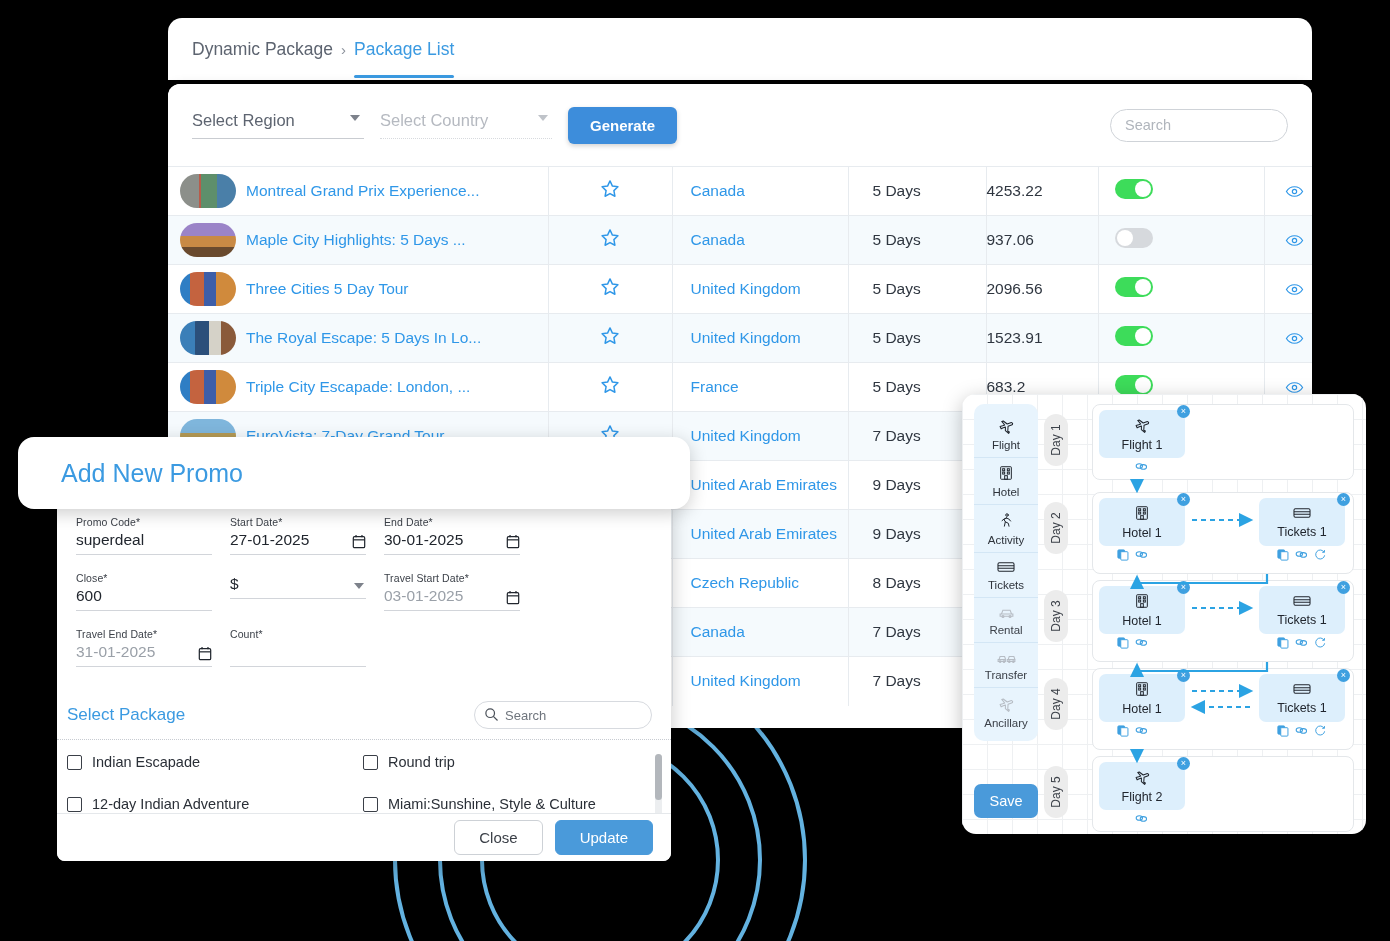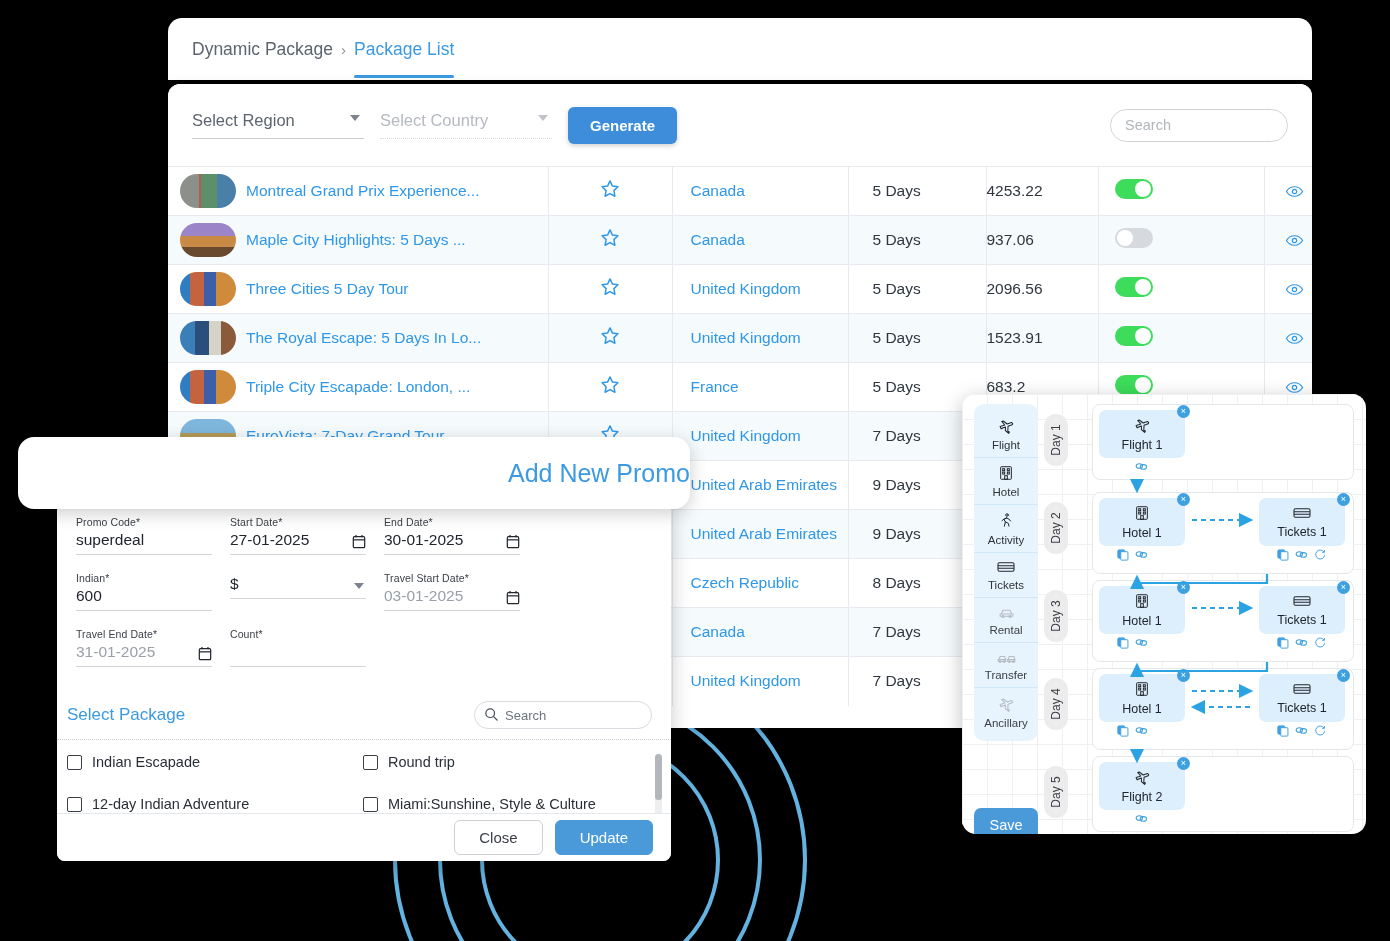--- a/index.html
+++ b/index.html
@@ -86,21 +86,21 @@
   .toggle .knob{ position:absolute; top:2px; left:2px; width:16px; height:16px; border-radius:8px; background:#fff; }
   .toggle.on .knob{ left:20px; }
   .acts{ display:flex; gap:18px; align-items:center; }
   .ico-btn{ cursor:pointer; line-height:0; }
 
   
   #promoDialog{ position:absolute; left:0; top:0; z-index:30; }
   #promoHeader{
     position:absolute; left:18px; top:437px; width:672px; height:72px;
     background:#fff; border-radius:16px; box-shadow:0 4px 18px rgba(0,0,0,.2);
-    display:flex; align-items:center; padding-left:43px; z-index:32;justify-content:flex-end;
+    display:flex; align-items:center; padding-left:43px; z-index:32;
   }
   #promoHeader h2{ color:#3b9ae1; font-size:25px; font-weight:normal; }
   #promoBody{
     position:absolute; left:57px; top:504px; width:614px; height:357px;
     background:#fff; border-radius:4px 4px 8px 8px;
     box-shadow:0 6px 20px rgba(0,0,0,.22); z-index:31; overflow:hidden;
   }
   .fgrid{ padding:12px 10px 0 10px; display:flex; flex-wrap:wrap; }
   .fld{ width:154px; padding:0 9px; margin-bottom:17px; }
   .fld .lbl{ font-size:10.5px; color:#3c4149; margin-bottom:3px; letter-spacing:.1px;}
@@ -172,21 +172,20 @@
   }
   .pitem{ text-align:center; padding:7px 0 6px; border-bottom:1px solid #d3e6f5; cursor:pointer;}
   .pitem:last-child{ border-bottom:none; }
   .pitem .lab{ font-size:11.5px; color:#2e333b; margin-top:1px; }
   .pitem.dim .lab{ color:#3c4149; }
   #saveBtn{
     position:absolute; left:12px; top:390px; width:64px; height:34px;
     background:#4a9ada; color:#fff; border:none; border-radius:7px;
     font-size:14.5px; cursor:pointer; z-index:3;
     font-family:"Liberation Sans", sans-serif;
-    margin-top:24px;
   }
   .daylab{
     position:absolute; left:82px; width:24px; height:52px;
     background:#ececec; border-radius:12px; color:#3c4149; font-size:12px;
     display:flex; align-items:center; justify-content:center; z-index:2;
   }
   .daylab span{ transform:rotate(-90deg); white-space:nowrap; }
   .rowcard{
     position:absolute; left:130px; width:262px;
     background:#fff; border:1px solid #e4e7ea; border-radius:8px; z-index:2;
@@ -714,21 +713,21 @@
         <div class="fld">
           <div class="lbl">End Date*</div>
      <div class="val  ">30-01-2025<svg class="cal" width="14" height="15" viewBox="0 0 16 17" fill="none" stroke="#21262e" stroke-width="1.4">
               <rect x="1.5" y="3" width="13" height="12.5" rx="1.4"></rect>
               <line x1="1.5" y1="6.6" x2="14.5" y2="6.6"></line>
               <line x1="4.6" y1="1.2" x2="4.6" y2="3.6"></line>
               <line x1="11.4" y1="1.2" x2="11.4" y2="3.6"></line>
             </svg></div>
         </div>
         <div class="fld">
-          <div class="lbl">Indian*</div>
+          <div class="lbl">Close*</div>
      <div class="val  ">600</div>
         </div>
         <div class="fld">
           <div class="lbl"></div>
      <div class="val  ">$<i class="dd-caret"></i></div>
         </div>
         <div class="fld">
           <div class="lbl">Travel Start Date*</div>
      <div class="val muted ">03-01-2025<svg class="cal" width="14" height="15" viewBox="0 0 16 17" fill="none" stroke="#21262e" stroke-width="1.4">
               <rect x="1.5" y="3" width="13" height="12.5" rx="1.4"></rect>

